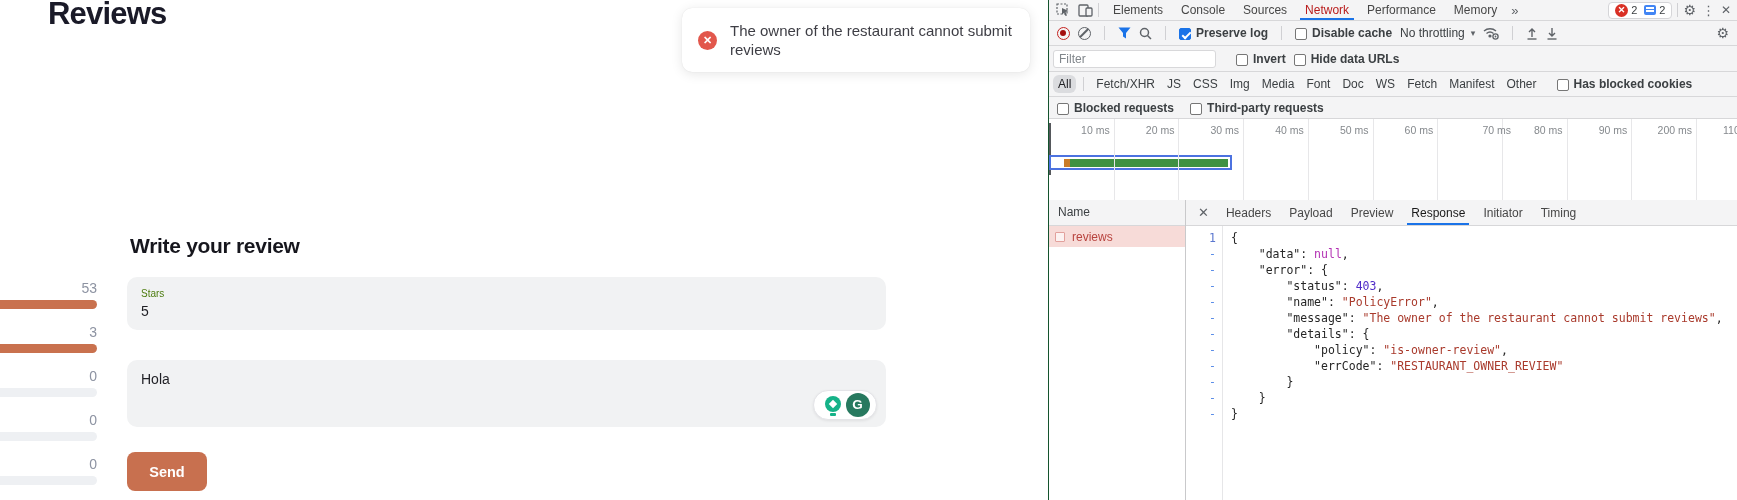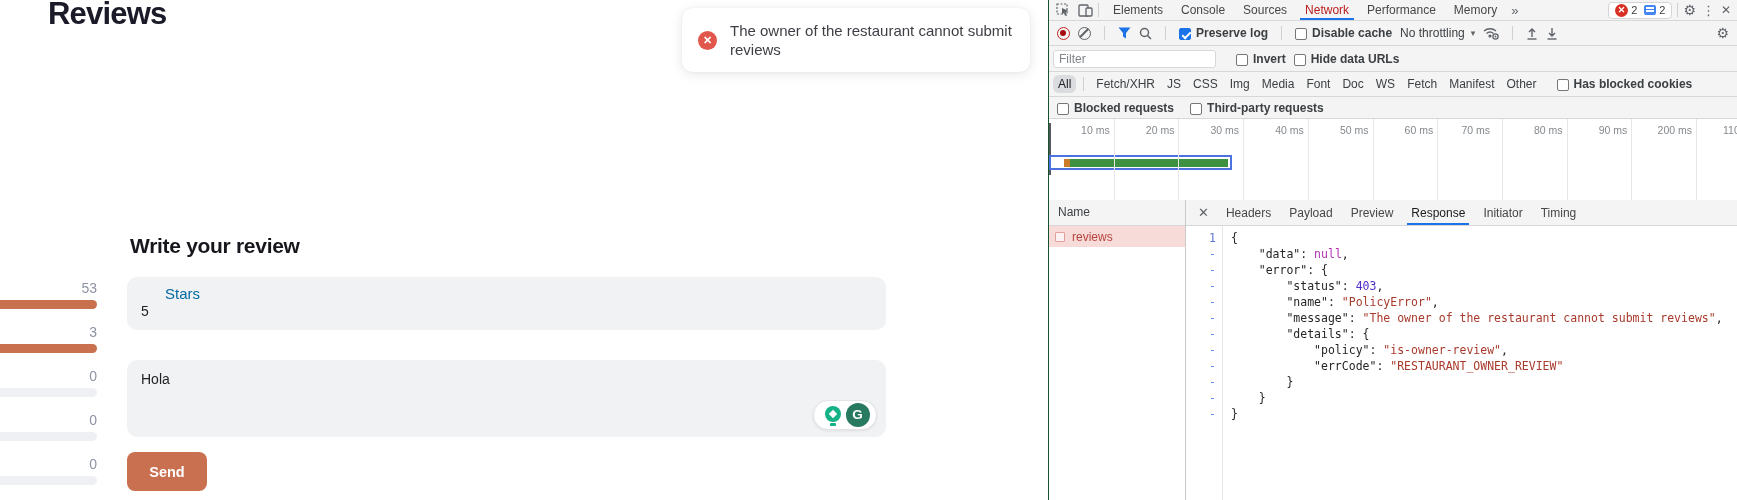--- a/index.html
+++ b/index.html
@@ -23,23 +23,23 @@
   .hist-row { position:absolute; left:-57px; width:154px; }
   .hist-count { text-align:right; font-size:14px; color:#8d93a2; line-height:15px; }
   .hist-bar { margin-top:4px; height:9px; border-radius:4.5px; width:100%; }
   .hist-bar.filled { background:#c9714e; }
   .hist-bar.empty  { background:#eef0f3; }
 
   
   .form-heading { left:130px; top:234px; font-size:21px; font-weight:800; letter-spacing:-0.3px; color:#16161d; }
   .field { left:127px; width:759px; background:#f1f2f3; border-radius:10px; }
   .stars-field { top:277px; height:53px; padding:9px 14px; }
-  .stars-label { font-size:15px; color:#0369a1; line-height:16px;margin-left:24px; }
+  .stars-label { font-size:10px; color:#4d7c0f; line-height:16px; }
   .stars-value { font-size:14px; color:#1f1f24; line-height:19px; }
-  .review-field { top:360px; height:77px; padding:11px 14px; font-size:14px; color:#1f1f24; }
+  .review-field { top:360px; height:67px; padding:11px 14px; font-size:14px; color:#1f1f24; }
   .gram-pill { position:absolute; right:9px; bottom:7px; width:64px; height:30px; background:#fff;
                border:1px solid #e4e4e8; border-radius:16px; display:flex; align-items:center;
                justify-content:center; gap:1px; box-shadow:0 1px 3px rgba(0,0,0,.08); }
   .g-bulb { width:24px; height:24px; border-radius:50%; background:#fff; position:relative; }
   .g-bulb .bulb { position:absolute; left:4px; top:3px; width:16px; height:16px; border-radius:50%; background:#15b288; }
   .g-bulb .diamond { position:absolute; left:9px; top:8px; width:6px; height:6px; background:#fff; transform:rotate(45deg); }
   .g-bulb .base { position:absolute; left:9px; top:20px; width:6px; height:2.5px; background:#15b288; border-radius:1px; }
   .g-circle { width:24px; height:24px; border-radius:50%; background:#27795f; color:#fff; font-size:13.5px;
               font-weight:700; text-align:center; line-height:24px; }
   .send-btn { left:127px; top:452px; width:80px; height:39px; background:#c8704f; border:none; border-radius:8px;
@@ -334,21 +334,21 @@
       <div class="tick-label" style="left: 53.4px;">20 ms</div>
       <div class="gridline" style="left: 194.1px;"></div>
       <div class="tick-label" style="left: 118.1px;">30 ms</div>
       <div class="gridline" style="left: 258.8px;"></div>
       <div class="tick-label" style="left: 182.8px;">40 ms</div>
       <div class="gridline" style="left: 323.5px;"></div>
       <div class="tick-label" style="left: 247.5px;">50 ms</div>
       <div class="gridline" style="left: 388.2px;"></div>
       <div class="tick-label" style="left: 312.2px;">60 ms</div>
       <div class="gridline" style="left: 452.9px;"></div>
-      <div class="tick-label" style="left: 369px;">70 ms</div>
+      <div class="tick-label" style="left: 390px;">70 ms</div>
       <div class="gridline" style="left: 517.6px;"></div>
       <div class="tick-label" style="left: 441.6px;">80 ms</div>
       <div class="gridline" style="left: 582.3px;"></div>
       <div class="tick-label" style="left: 506.3px;">90 ms</div>
       <div class="gridline" style="left: 647px;"></div>
       <div class="tick-label" style="left: 571px;">200 ms</div>
       <div class="tick-label" style="left: 635.7px;">110 ms</div>
     </div>
 
   <div class="dt-split">

